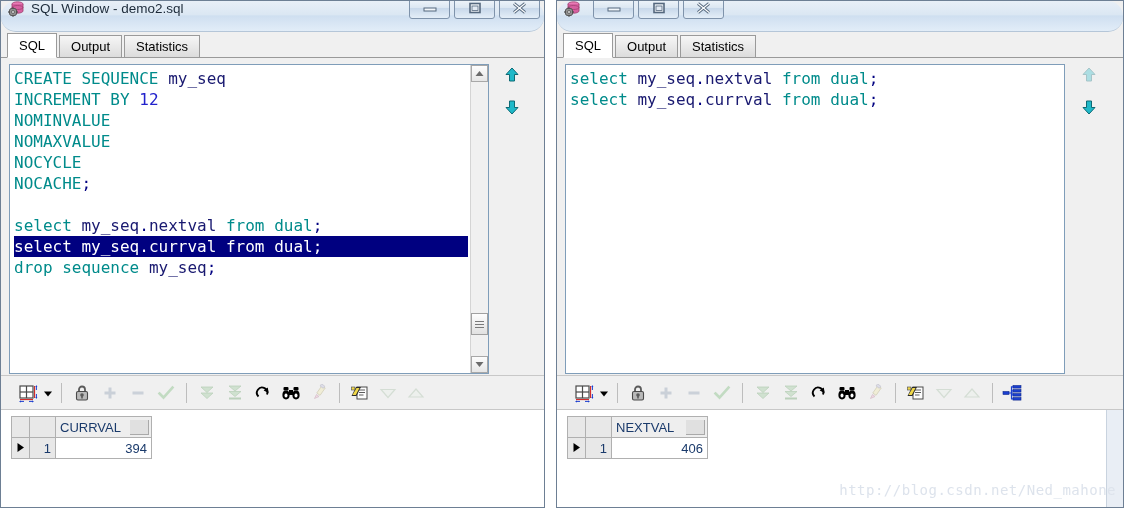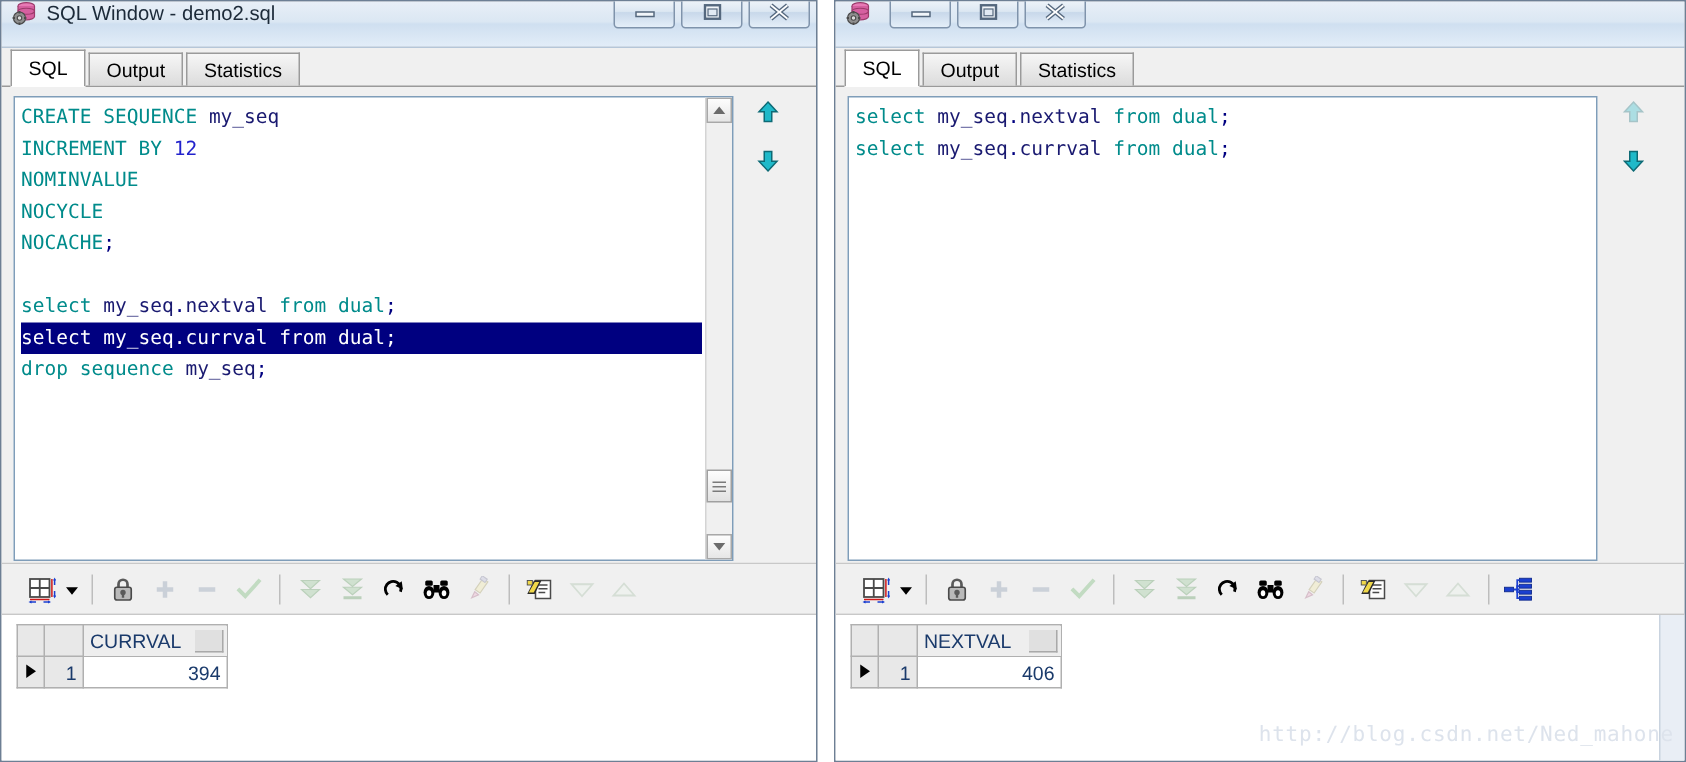--- a/index.html
+++ b/index.html
@@ -24,20 +24,21 @@
 
   
   .titlebar{
     height:31px;
     background:linear-gradient(to bottom,#e8eff7 0%,#dbe7f3 45%,#cfdff0 50%,#e2edf8 100%);
     border-bottom:1px solid #b5c6d8;
     display:flex;align-items:center;
     padding:0 4px 16px 7px;
     box-sizing:border-box;
     position:relative;
+    border-radius:15px;
   }
   .app-icon{ width:17px;height:17px;position:relative;flex:0 0 auto;margin-right:6px; }
   .title-text{
     font-size:13.5px;color:#1c2a39;white-space:nowrap;overflow:hidden;
     flex:1 1 auto;
     text-overflow:clip;
   }
   .winbtns{display:flex;gap:4px;flex:0 0 auto;margin-left:6px;}
   .wbtn{
     width:39px;height:20px;
@@ -84,21 +85,21 @@
     padding:6px 0 0 8px;
     box-sizing:border-box;
   }
   .editor{
     background:#ffffff;
     border:1px solid #7f9db9;
     box-sizing:border-box;
     position:relative;
     overflow:hidden;
     font-family:"DejaVu Sans Mono","Liberation Mono",monospace;
-    font-size:13px;
+    font-size:16px;
     line-height:21px;
     padding:3px 0 0 4px;
   }
   .code-line{white-space:pre;height:21px;}
   .kw{color:#008b8b;}
   .id{color:#191970;}
   .num{color:#2222cc;}
   .op{color:#000080;}
   .cmt{color:#ff0000;font-style:italic;}
   .sel{background:#000080;}
@@ -243,20 +244,21 @@
         <div class="tab active"><span>SQL</span></div>
         <div class="tab"><span>Output</span></div>
         <div class="tab"><span>Statistics</span></div>
       </div>
       <div class="editor-zone" style="height:317px;position:relative">
         <div class="editor" style="height:310px;width:480px">
           <div style="padding-right:20px">
             <div class="code-line"><span class="kw">CREATE</span> <span class="kw">SEQUENCE</span> <span class="id">my_seq</span></div>
             <div class="code-line"><span class="kw">INCREMENT</span> <span class="kw">BY</span> <span class="num">12</span></div>
             <div class="code-line"><span class="kw">NOMINVALUE</span></div>
+            <div class="code-line"><span class="kw">NOMAXVALUE</span></div>
             <div class="code-line"><span class="kw">NOCYCLE</span></div>
             <div class="code-line"><span class="kw">NOCACHE</span><span class="op">;</span></div>
             <div class="code-line">&nbsp;</div>
             <div class="code-line"><span class="kw">select</span> <span class="id">my_seq</span><span class="op">.</span><span class="id">nextval</span> <span class="kw">from</span> <span class="kw">dual</span><span class="op">;</span></div>
             <div class="code-line sel"><span class="kw">select</span> <span class="id">my_seq</span><span class="op">.</span><span class="id">currval</span> <span class="kw">from</span> <span class="kw">dual</span><span class="op">;</span></div>
             <div class="code-line"><span class="kw">drop</span> <span class="kw">sequence</span> <span class="id">my_seq</span><span class="op">;</span></div>
           </div>
           <div class="vscroll">
             <div class="sb-btn">
               <svg xmlns="http://www.w3.org/2000/svg" width="9" height="7" viewBox="0 0 9 7">

